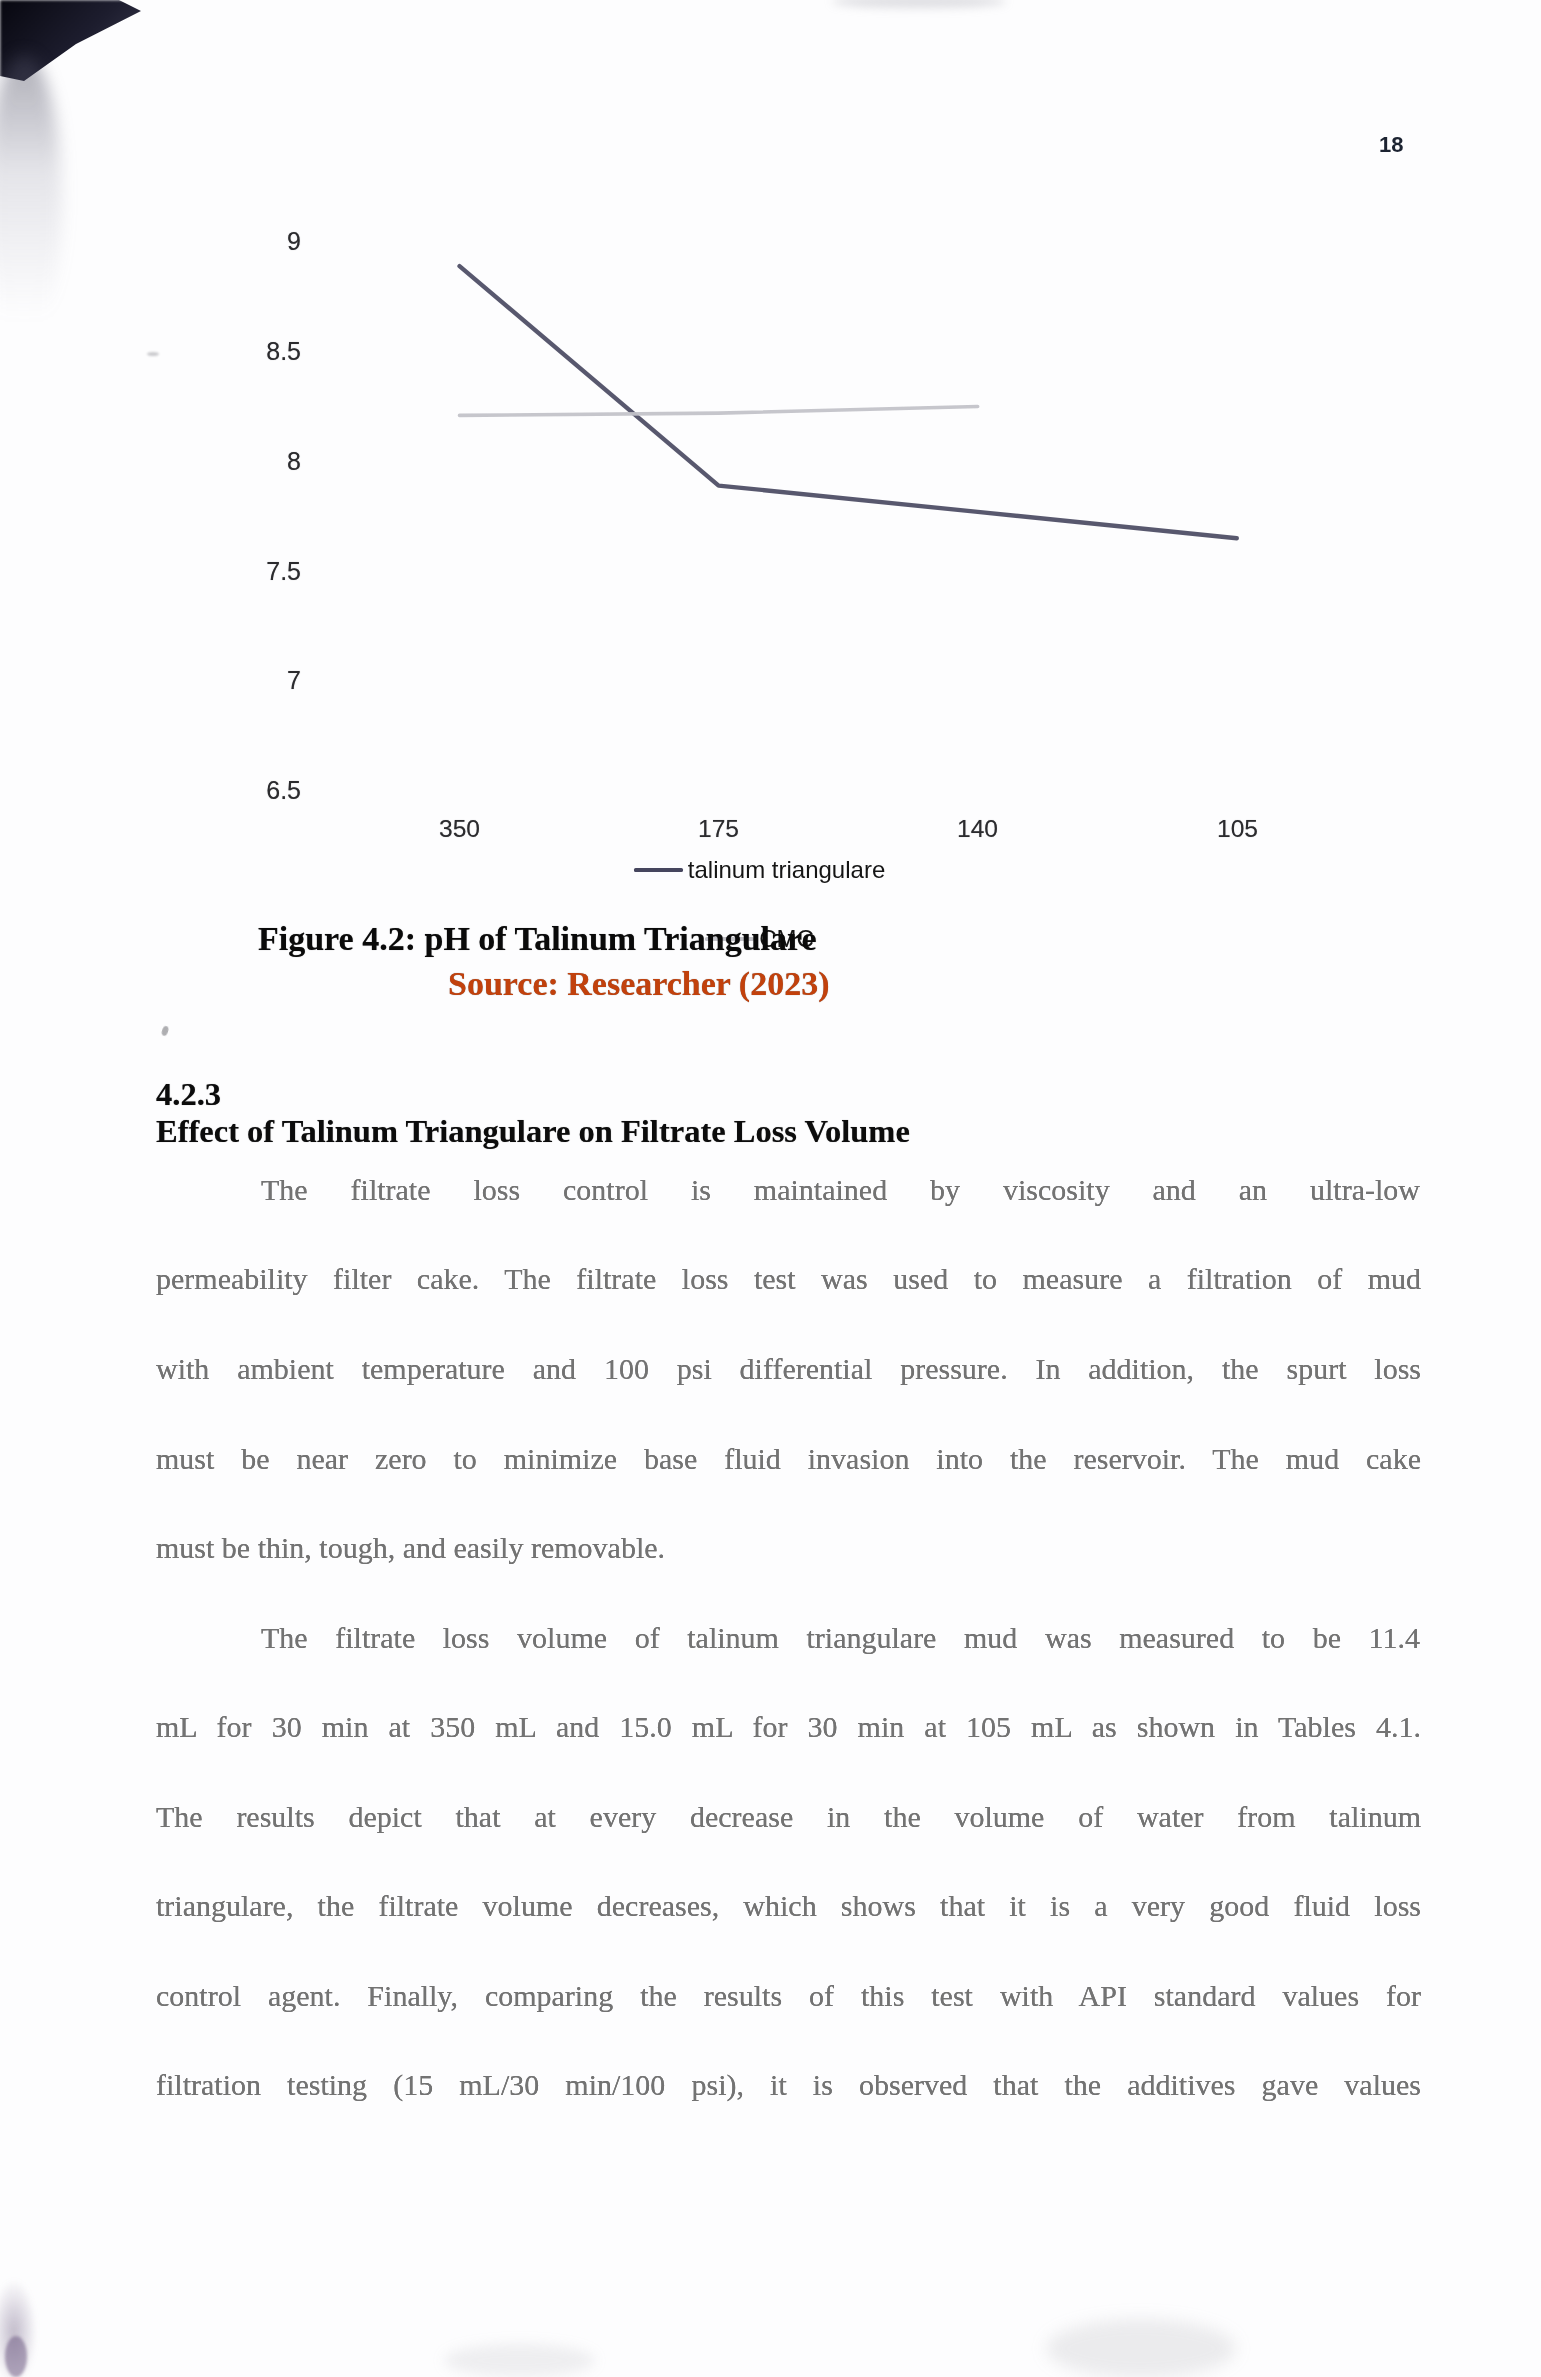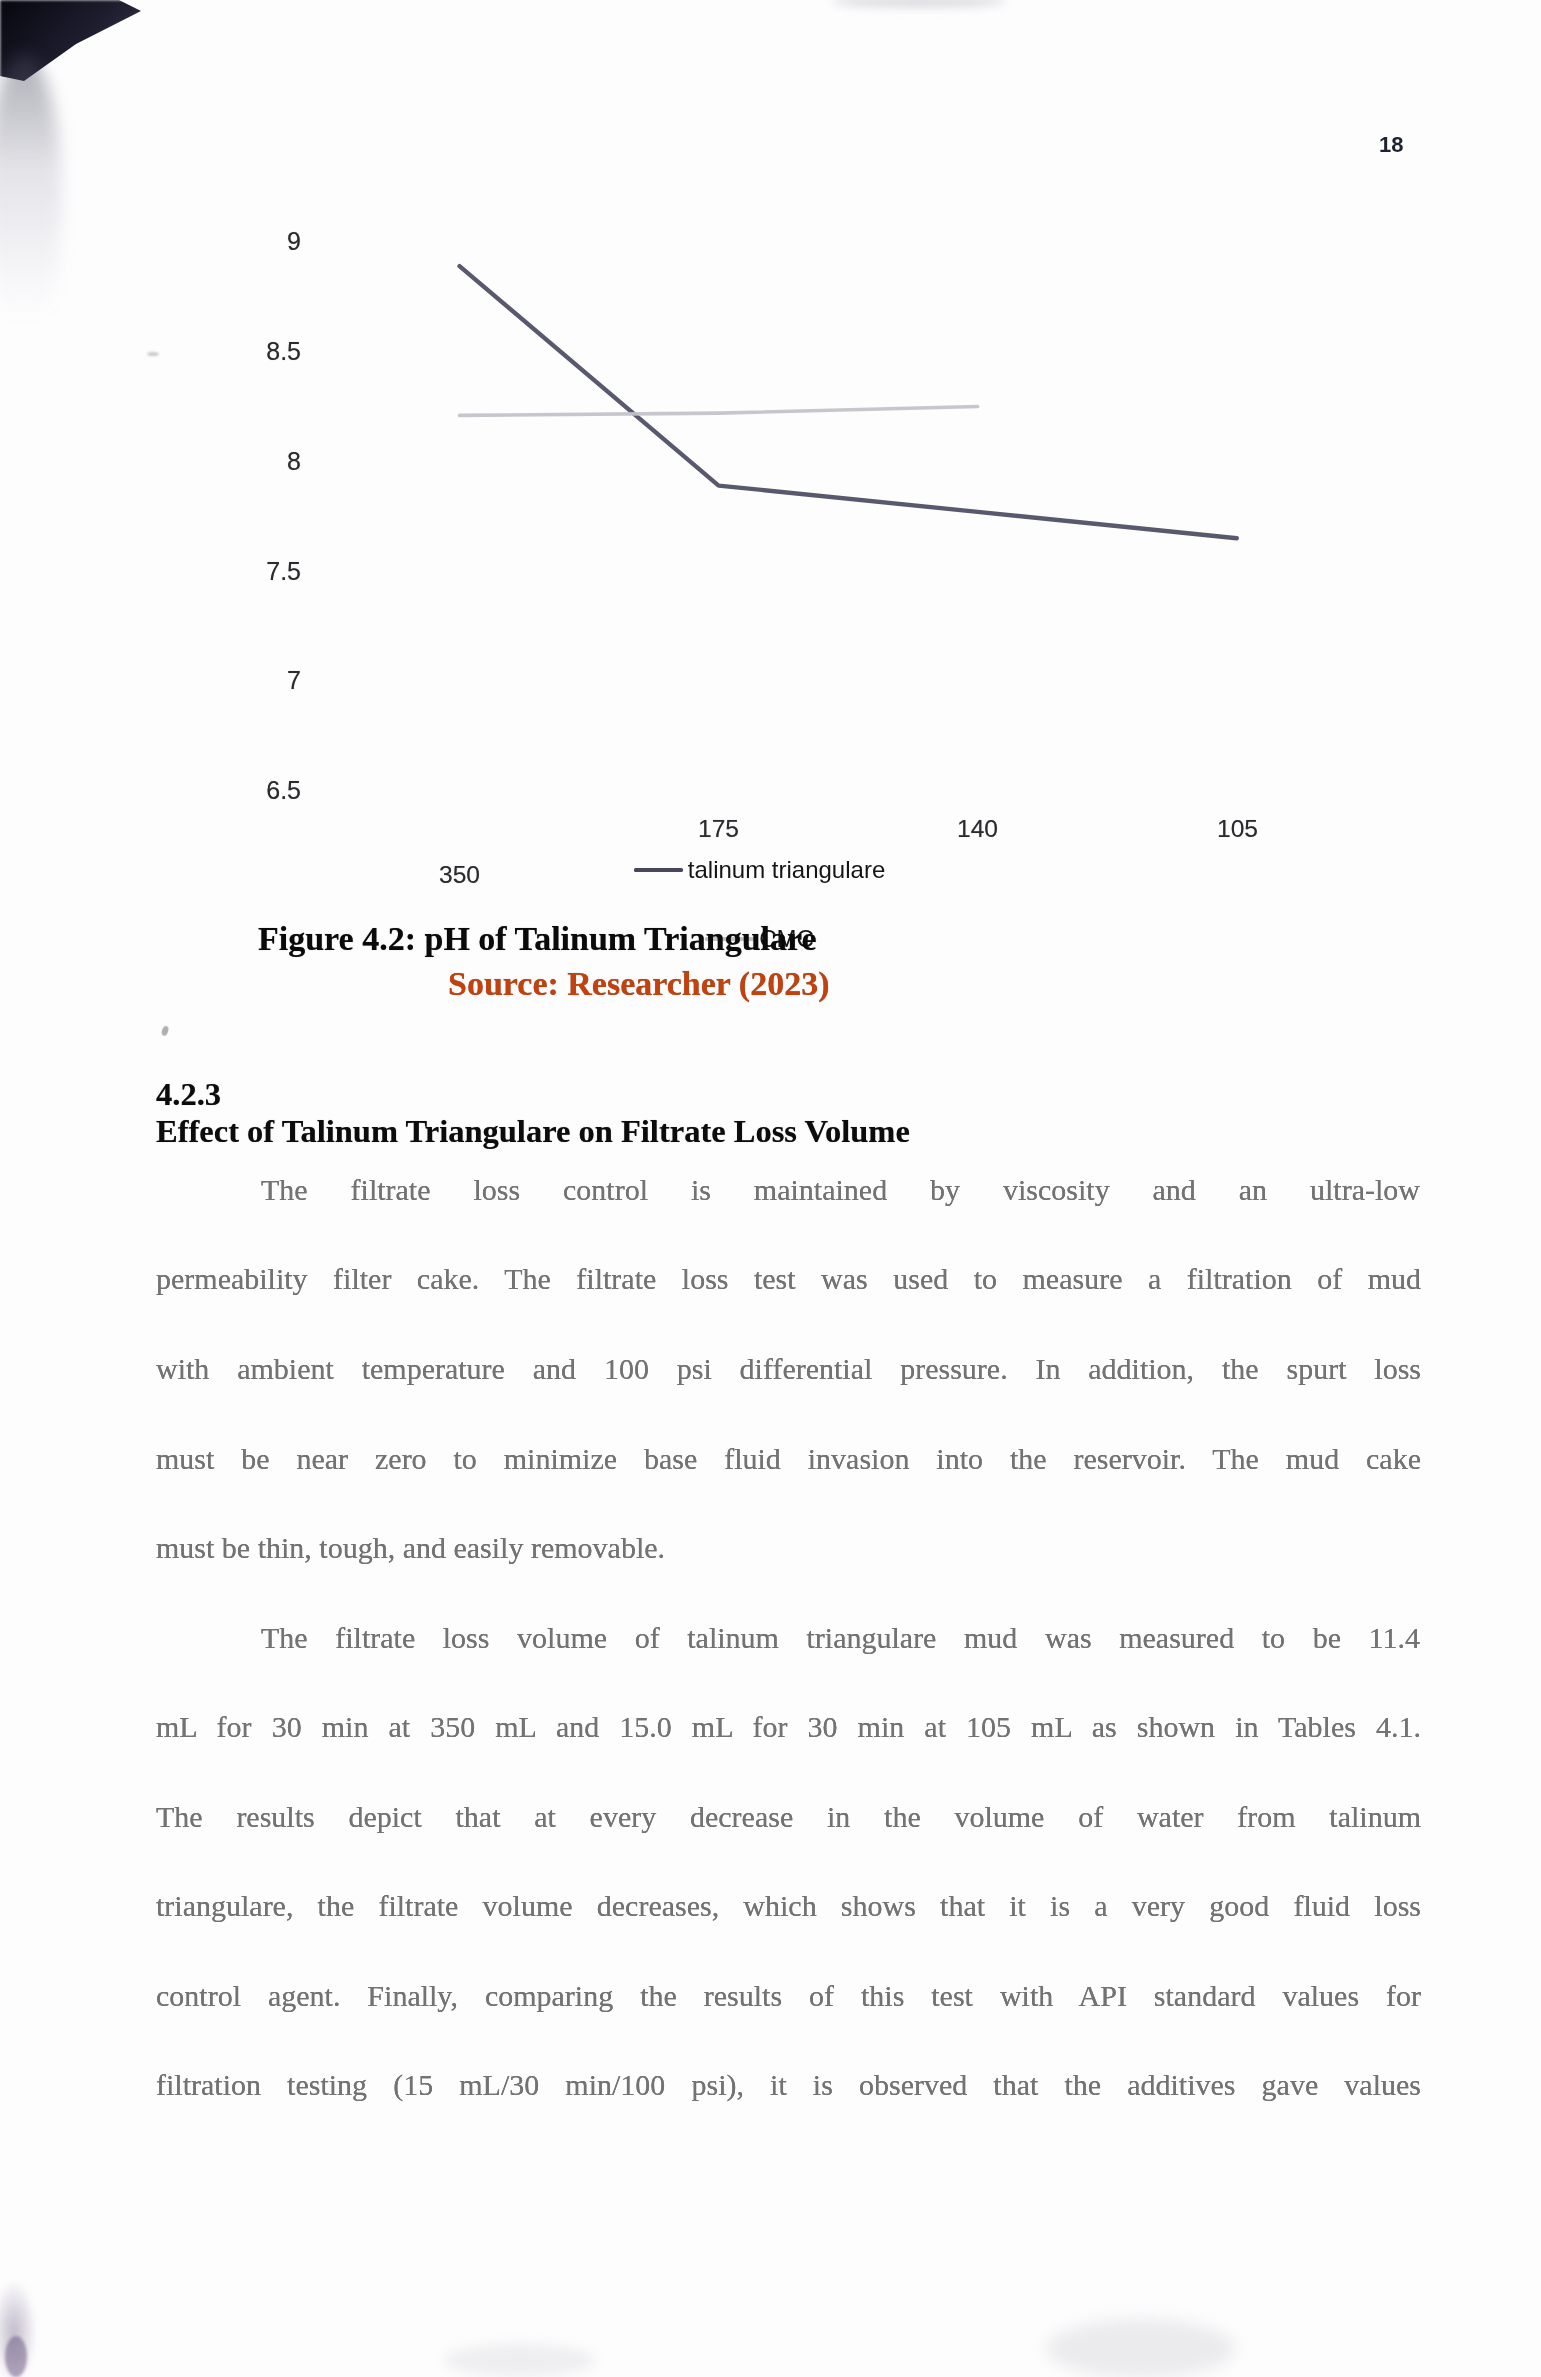--- a/index.html
+++ b/index.html
@@ -145,21 +145,21 @@
         <span class="legend-marker" id="marker-1" style="background: rgb(195, 195, 201);"></span>
         <span>CMC</span>
       </div>
     </div>
   <div class="y-tick" style="left: 198px; top: 227px;">9</div>
       <div class="y-tick" style="left: 198px; top: 337px;">8.5</div>
       <div class="y-tick" style="left: 198px; top: 447px;">8</div>
       <div class="y-tick" style="left: 198px; top: 557px;">7.5</div>
       <div class="y-tick" style="left: 198px; top: 666px;">7</div>
       <div class="y-tick" style="left: 198px; top: 776px;">6.5</div>
-      <div class="x-tick" style="left: 408px; top: 815px; margin-top: 46px;">350</div>
+      <div class="x-tick" style="left: 408px; top: 815px;">350</div>
       <div class="x-tick" style="left: 667px; top: 815px;">175</div>
       <div class="x-tick" style="left: 926px; top: 815px;">140</div>
       <div class="x-tick" style="left: 1186px; top: 815px;">105</div>
     </div>
 
   <div class="caption-line1">Figure 4.2: pH of Talinum Triangulare</div>
   <div class="caption-line2">Source: Researcher (2023)</div>
 
   <div class="section-heading">
     <span class="section-number">4.2.3</span>

